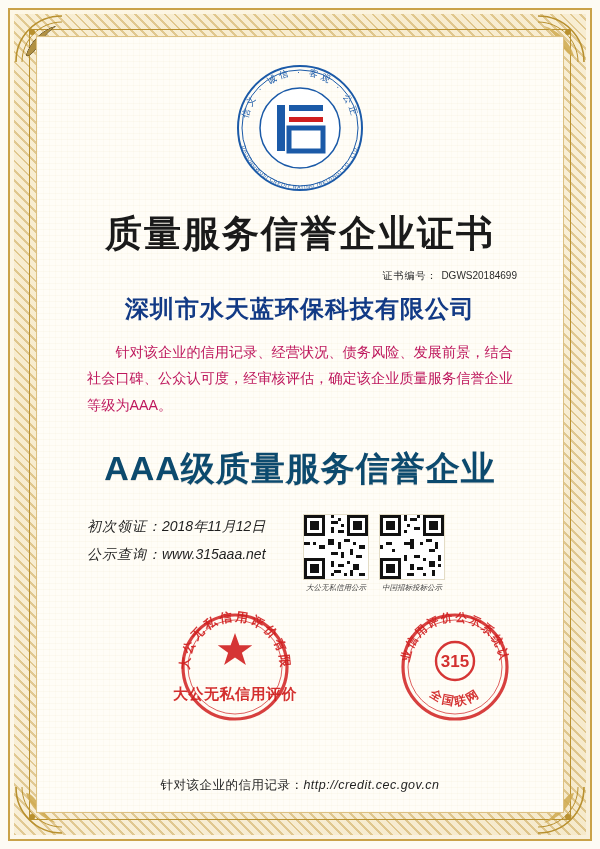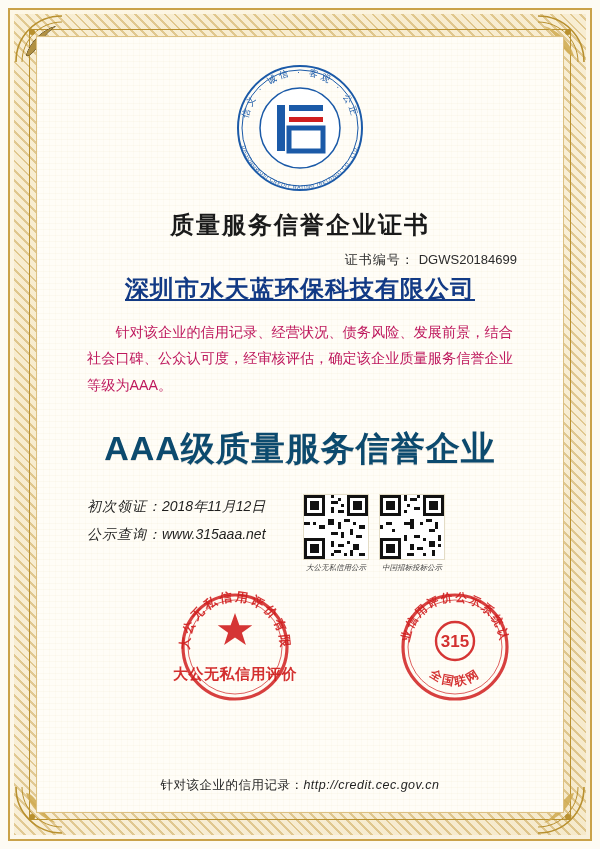--- a/index.html
+++ b/index.html
@@ -109,44 +109,43 @@
   }
   .emblem {
     position: relative;
     width: 150px;
     height: 150px;
   }
 
   
   .cert-title {
     margin-top: 6px;
-    font-size: 24px;
+    font-size: 37px;
     font-weight: bold;
     letter-spacing: 2px;
     color: #1a1a1a;
     font-family: "Liberation Sans", "DejaVu Sans", sans-serif;
   }
 
   .cert-no {
     margin-top: 10px;
     text-align: right;
     padding-right: 22px;
-    font-size: 13px;
+    font-size: 10px;
     color: #2b2b2b;
   }
   .cert-no .label { letter-spacing: 1px; }
   .cert-no .value { margin-left: 4px; }
 
   .company {
-    margin-top: 4px;
+    margin-top: 10px;
     font-size: 24px;
     font-weight: bold;
     color: #123a85;
     letter-spacing: 1px;
-    text-decoration: underline;
   }
 
   .body-text {
     margin: 14px 26px 0 26px;
     font-size: 14.2px;
     line-height: 1.85;
     color: #be185d;
     text-align: justify;
     text-indent: 2em;
   }

